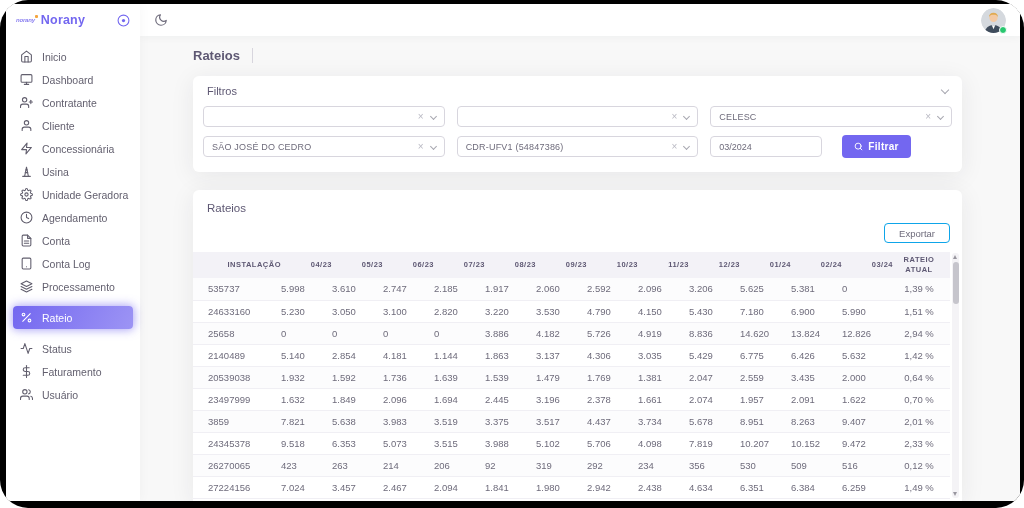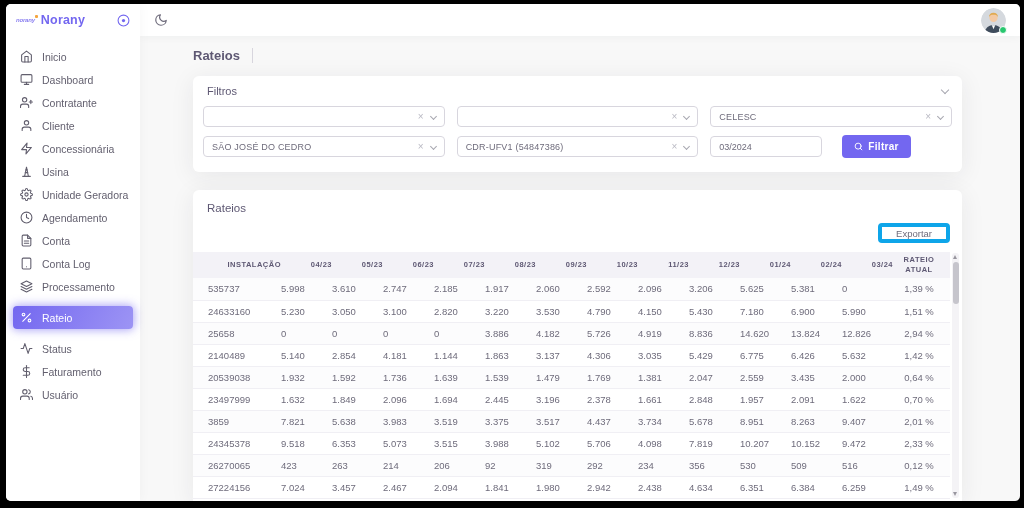--- a/index.html
+++ b/index.html
@@ -1,17 +1,17 @@
 <!DOCTYPE html>
 <html><head>
 <meta charset="utf-8">
 <style>
   * { box-sizing: border-box; margin: 0; padding: 0; }
   body { margin: 0; background: #fff; font-family: "Liberation Sans", "DejaVu Sans", sans-serif; }
-  .frame { position: relative; width: 1024px; height: 508px; background: #000; overflow: hidden; }
+  .frame { position: relative; width: 1024px; height: 508px; background: #000; overflow: hidden; border-radius: 28px; }
   .screen { position: absolute; left: 6px; top: 4px; width: 1014px; height: 497px;
             background: #f8f8f8; border-radius: 5px; overflow: hidden; }
 
   
   .sidebar { position: absolute; left: 0; top: 0; bottom: 0; width: 134px; background: #fff;
              z-index: 3; box-shadow: 0 0 12px rgba(34,41,47,.04); }
   .brand { height: 32px; display: flex; align-items: center; padding: 0 10px; gap: 6px; }
   .logo-mark { position: relative; font-size: 6px; font-weight: bold; font-style: italic;
                color: #8a7ff0; letter-spacing: -.2px; line-height: 1; }
   .logo-dot { position: absolute; top: -2px; right: -3px; width: 3px; height: 3px;
@@ -68,21 +68,21 @@
   .btn-primary { margin-left: 8px; height: 23px; padding: 0 12px; background: #7367f0; color: #fff;
                  border: none; border-radius: 4px; font-size: 10px; font-weight: 600;
                  display: flex; align-items: center; gap: 5px; cursor: pointer; letter-spacing: .3px;
                  font-family: inherit; }
   .btn-primary svg { width: 9px; height: 9px; }
 
   
   .table-card { top: 154px; bottom: 0; border-radius: 6px 6px 0 0; overflow: hidden; }
   .tc-title { position: absolute; left: 14px; top: 12px; font-size: 11.5px; font-weight: 500; color: #5e5873; }
   .btn-outline { position: absolute; right: 12px; top: 33px; height: 20px; padding: 0 14px;
-                 background: #fff; border: 4px solid #0ea5e9; border-radius: 4px; color: #6e6b7b;
+                 background: #fff; border: 1px solid #0ea5e9; border-radius: 4px; color: #6e6b7b;
                  font-size: 9.5px; cursor: pointer; font-family: inherit; }
   table { position: absolute; top: 62px; left: 0; width: 757px; border-collapse: collapse; table-layout: fixed; }
   thead th { background: #f3f2f7; height: 26px; font-size: 7.5px; font-weight: 700; color: #5e5873;
              letter-spacing: .5px; text-align: right; vertical-align: middle; line-height: 1.3; }
   th.col-inst, td.col-inst { width: 88px; padding-left: 15px; }
   th.col-month, td.col-month { width: 51px; }
   th.col-rateio, td.col-rateio { text-align: center; padding-right: 5px; }
   tbody td { height: 22px; font-size: 9.5px; color: #6e6b7b; border-bottom: 1px solid #f0eff4;
              white-space: nowrap; }
   tbody tr:nth-child(odd) td { background: #fcfcfd; }
@@ -406,21 +406,21 @@
               <tr>
                 <td class="col-inst">23497999</td>
                 <td class="col-month">1.632</td>
                 <td class="col-month">1.849</td>
                 <td class="col-month">2.096</td>
                 <td class="col-month">1.694</td>
                 <td class="col-month">2.445</td>
                 <td class="col-month">3.196</td>
                 <td class="col-month">2.378</td>
                 <td class="col-month">1.661</td>
-                <td class="col-month">2.848</td>
+                <td class="col-month">2.074</td>
                 <td class="col-month">1.957</td>
                 <td class="col-month">2.091</td>
                 <td class="col-month">1.622</td>
                 <td class="col-rateio">0,70 %</td>
               </tr>
               <tr>
                 <td class="col-inst">3859</td>
                 <td class="col-month">7.821</td>
                 <td class="col-month">5.638</td>
                 <td class="col-month">3.983</td>

